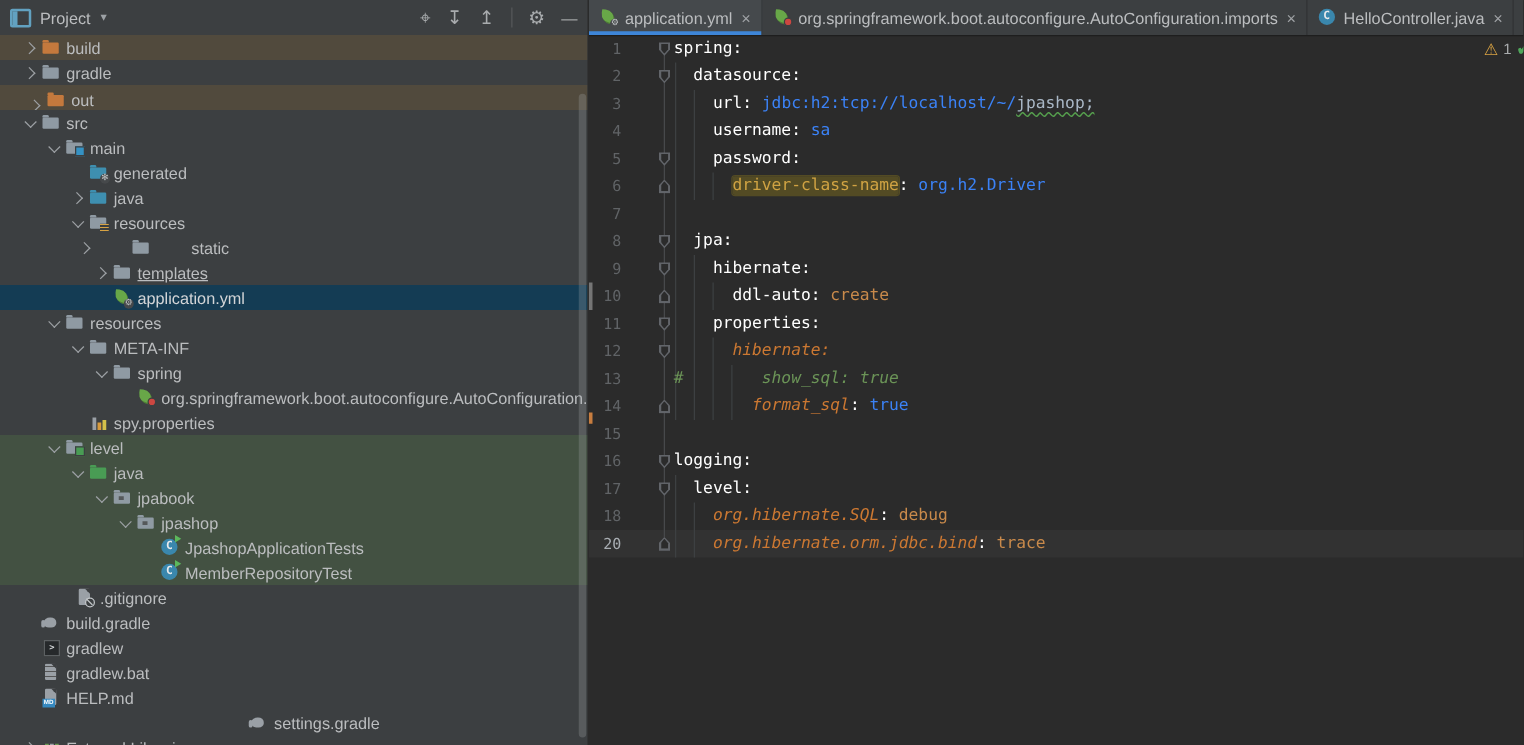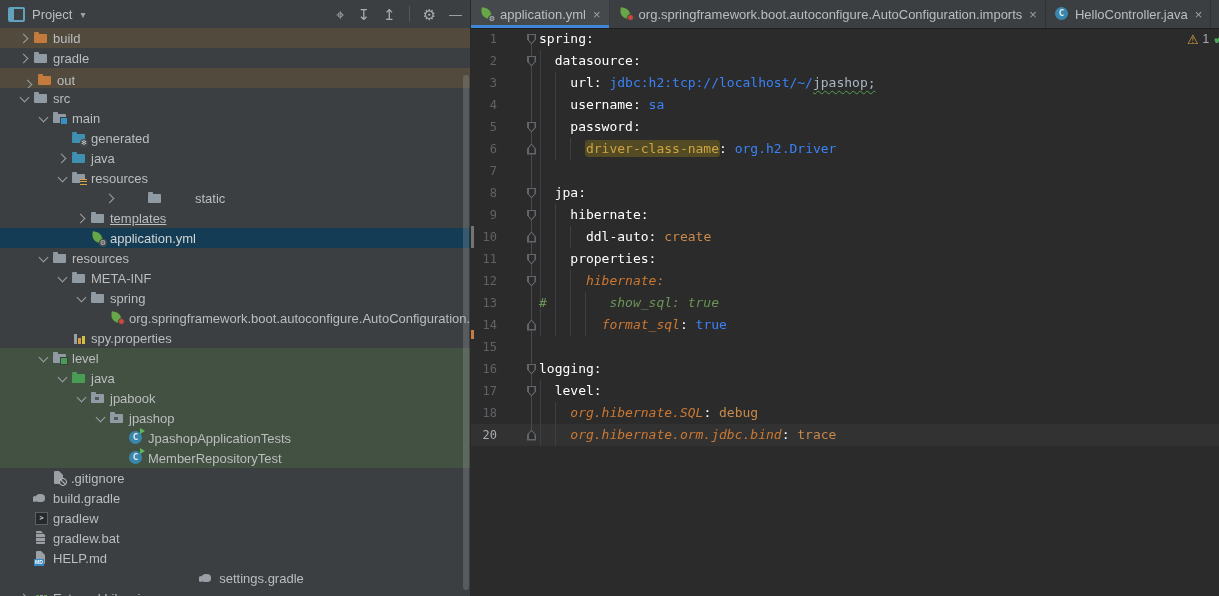--- a/index.html
+++ b/index.html
@@ -194,21 +194,21 @@
         <div class="row" style="padding-left: 54px;">
           <span class="arr">
             <span class="chev d"></span>
           </span>
           <span class="icn">
             <span class="fold-shape "></span>
             <span class="bdg b-lines"></span>
           </span>
           <span class="lab">resources</span>
         </div>
-        <div class="row" style="padding-left: 102px; gap: 28px;">
+        <div class="row" style="padding-left: 60px; gap: 28px;">
           <span class="arr">
             <span class="chev r"></span>
           </span>
           <span class="icn">
             <span class="fold-shape "></span>
           </span>
           <span class="lab">static</span>
         </div>
         <div class="row" style="padding-left: 73px; text-decoration: underline;">
           <span class="arr">
@@ -319,21 +319,21 @@
           <span class="lab">JpashopApplicationTests</span>
         </div>
         <div class="row bg-test" style="padding-left: 111px;">
           <span class="arr"></span>
           <span class="icn">
             <span class="circ c-class">C</span>
             <span class="tri-run"></span>
           </span>
           <span class="lab">MemberRepositoryTest</span>
         </div>
-        <div class="row" style="padding-left: 34px;">
+        <div class="row" style="padding-left: 16px; margin-left: 27px;">
           <span class="arr"></span>
           <span class="icn">
             <span class="filebase"></span>
             <span class="no-badge"></span>
           </span>
           <span class="lab">.gitignore</span>
         </div>
         <div class="row" style="padding-left: 16px;">
           <span class="arr"></span>
           <span class="icn">

